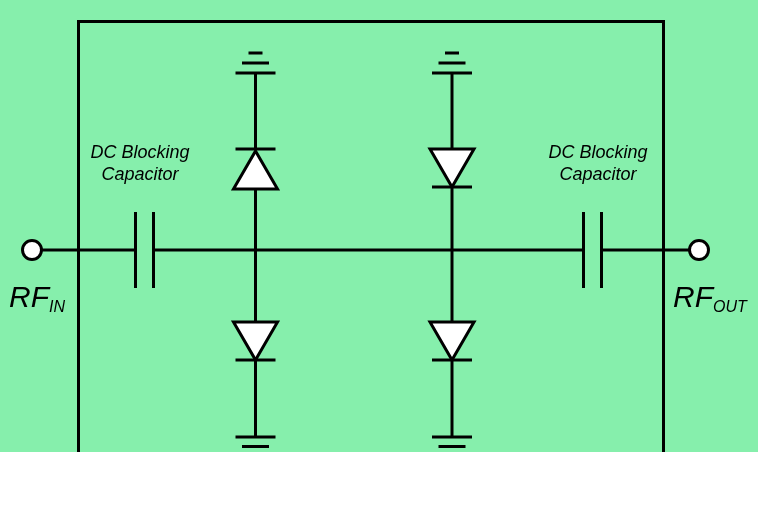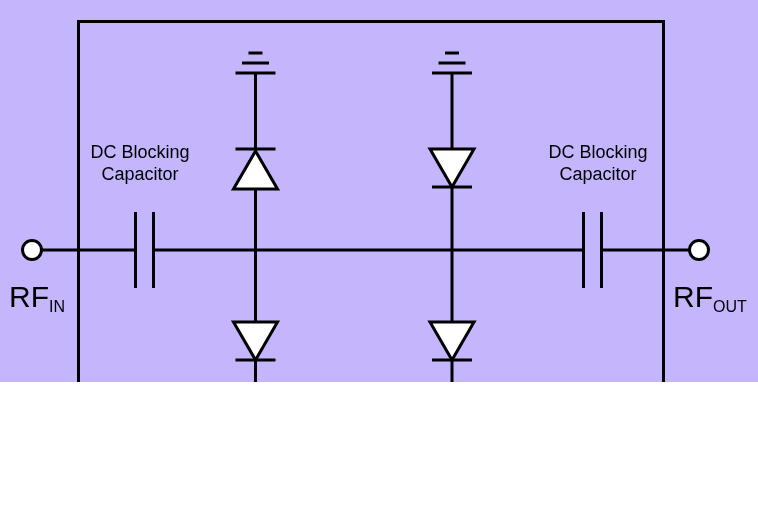--- a/index.html
+++ b/index.html
@@ -3,23 +3,24 @@
 <meta charset="utf-8">
 <style>
   html, body {
     margin: 0;
     padding: 0;
     background: #ffffff;
   }
   .stage {
     position: relative;
     width: 758px;
-    height: 382px;
-    background: #c4b5fd;
+    height: 452px;
+    background: #86efac;
     font-family: "Liberation Sans", sans-serif;
+    font-style: italic;
   }
   svg {
     display: block;
   }
   .wire {
     stroke: #000000;
     stroke-width: 3;
     fill: none;
   }
   .sym {

